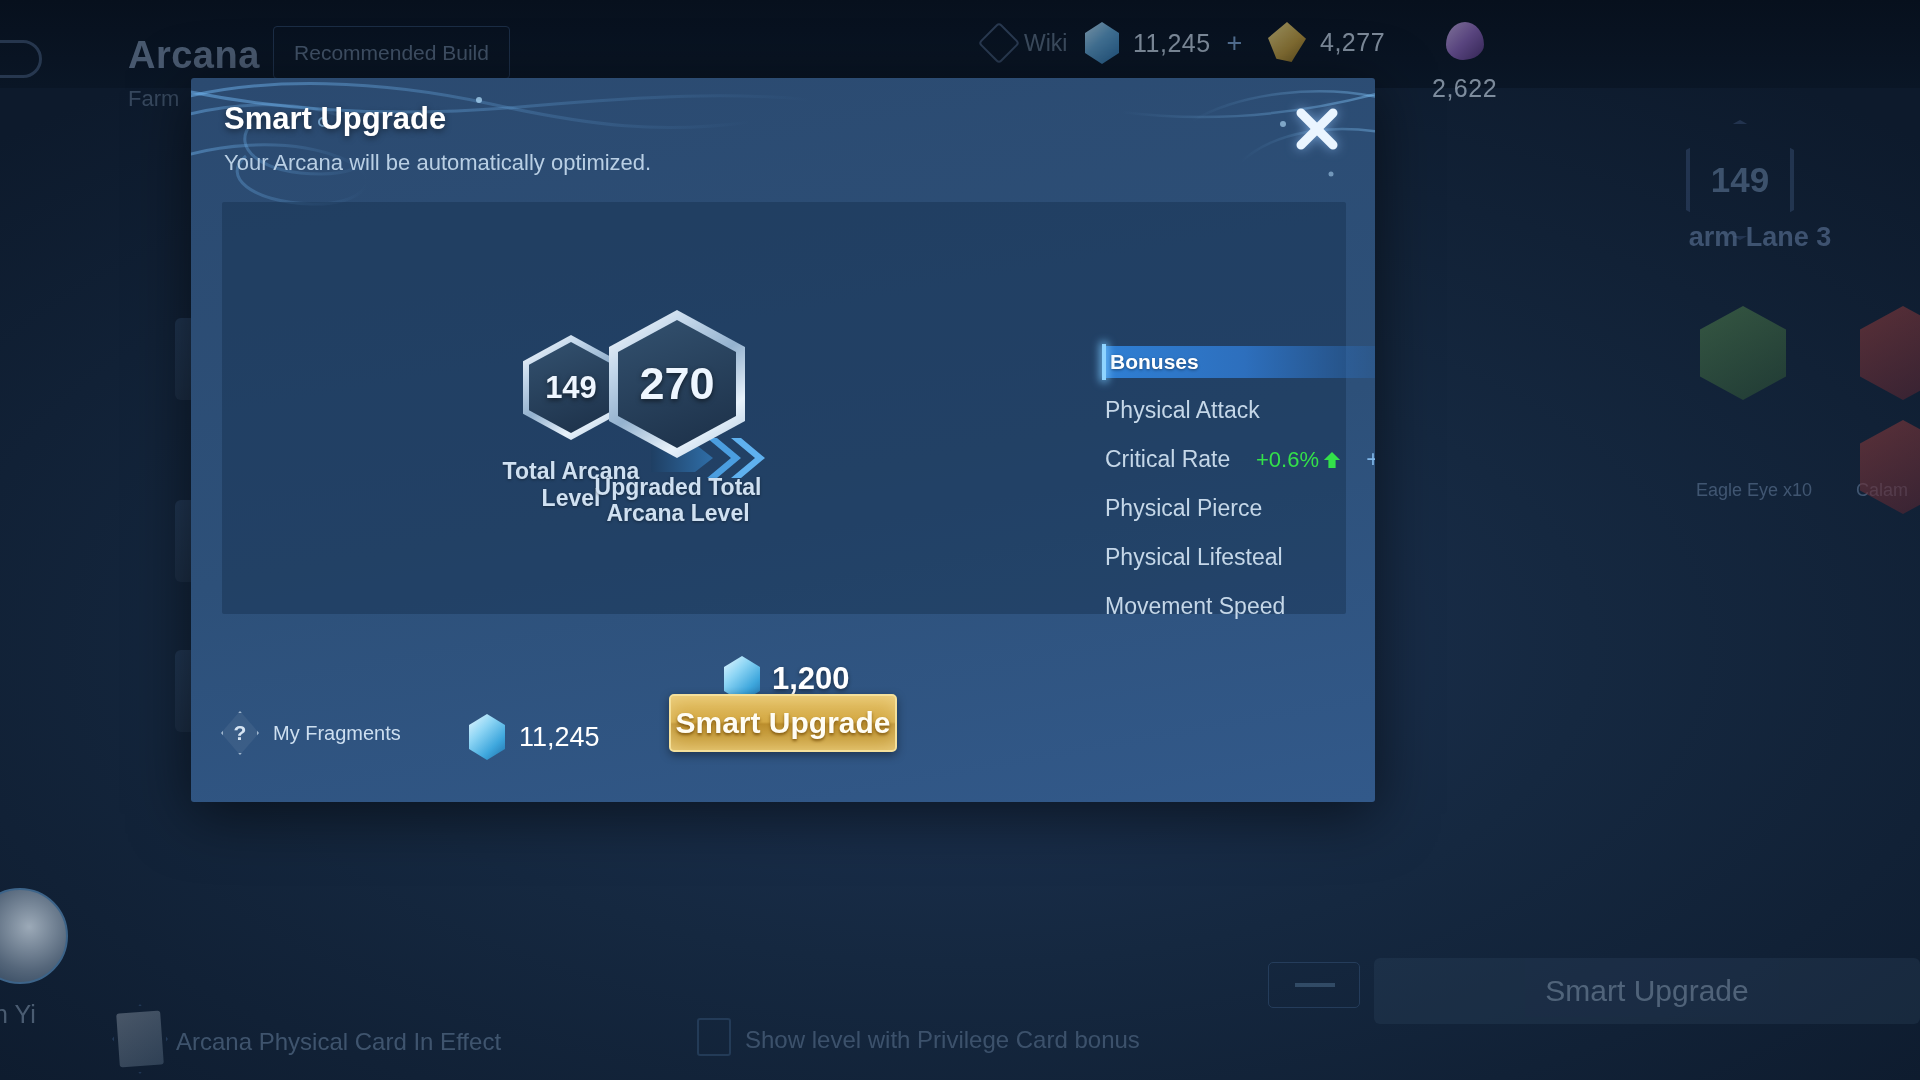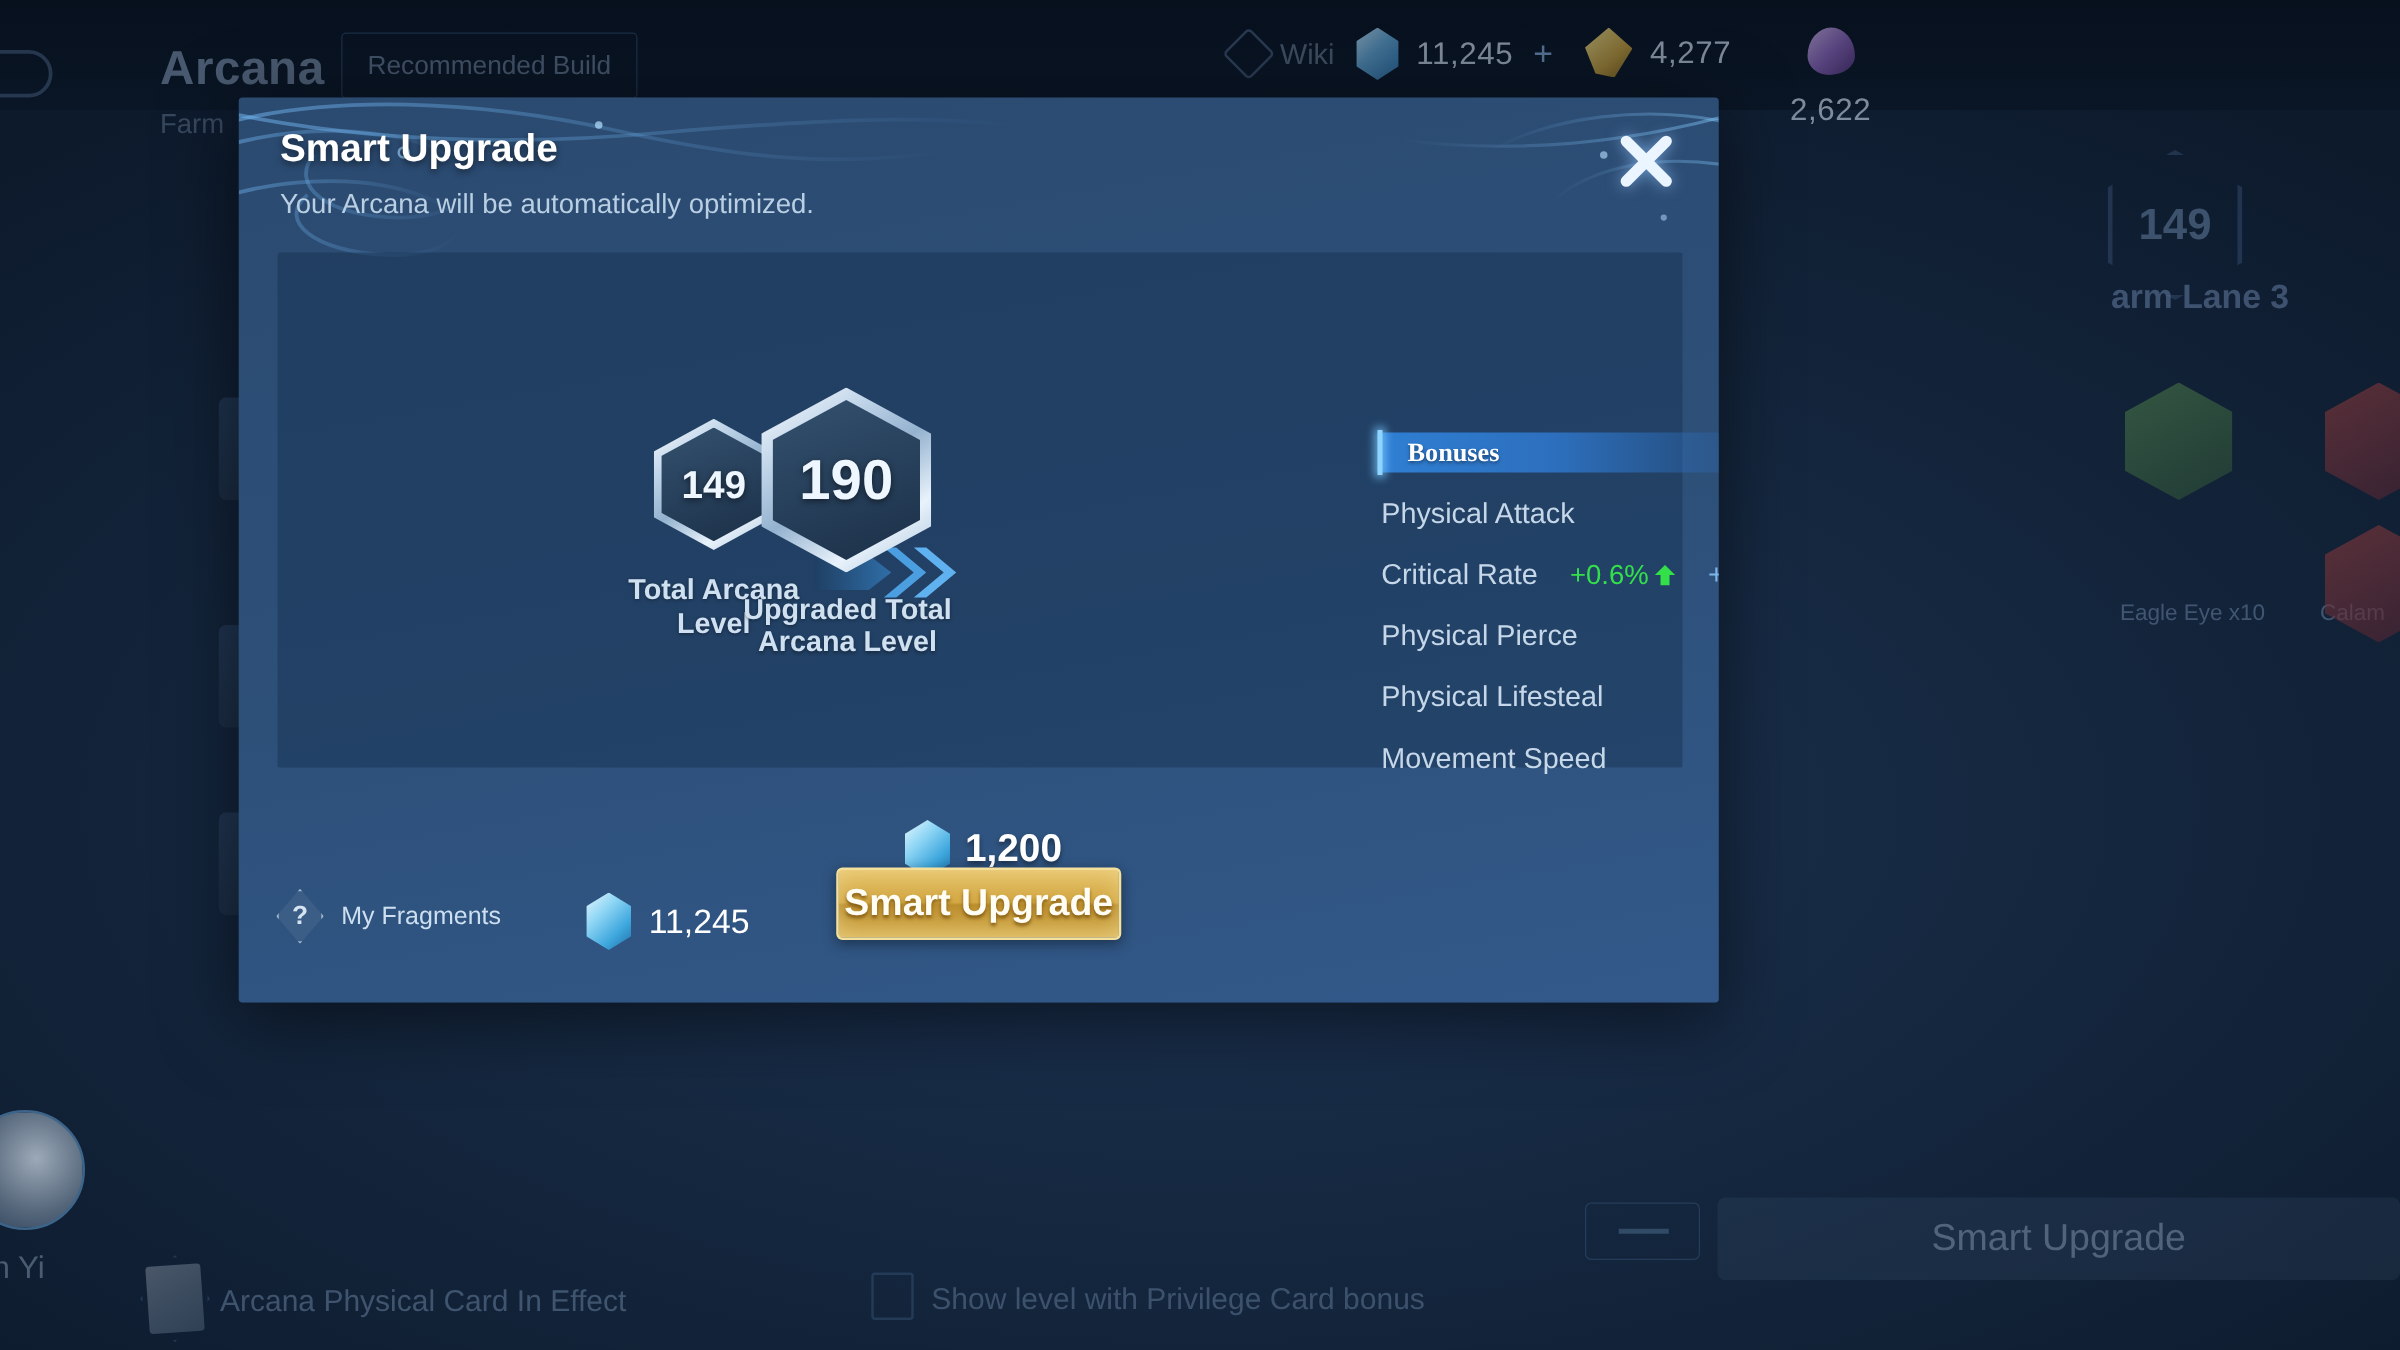--- a/index.html
+++ b/index.html
@@ -228,23 +228,22 @@
     position: absolute; left: 911px; top: 268px; width: 316px; height: 32px;
     background: linear-gradient(90deg, #2f7fd4 0%, #2d6fbd 45%, rgba(45,90,150,0) 100%);
     display: flex; align-items: center;
   }
   .bonus-head::before {
     content: ""; position: absolute; left: 0; top: -2px;
     width: 4px; height: 36px; background: #8fd4ff;
     box-shadow: 0 0 8px 2px rgba(120,200,255,.85);
   }
   .bonus-head span {
-    margin-left: 24px; font-size: 21px; font-weight: 700; color: #fff;
+    margin-left: 8px; font-size: 21px; font-weight: 700; color: #fff;
     text-shadow: 0 1px 3px rgba(0,0,0,.45);
-    font-family: Liberation Serif, serif;
   }
   .bonus-list { position: absolute; left: 914px; top: 308px; width: 340px; }
   .bonus-row {
     position: relative; height: 49px;
     display: flex; align-items: center;
   }
   .bonus-label { font-size: 23px; color: #c5d7e8; }
   .bonus-val {
     position: absolute; right: 0; text-align: right;
     font-size: 23px; color: #7fb6e8; line-height: 1.02;
@@ -436,21 +435,21 @@
         <path d="M0 14 H44 L62 28 L44 42 H0 Z" fill="url(#ab)"></path>
         <path d="M56 8 L80 28 L56 48 L66 48 L90 28 L66 8 Z" fill="#4b9ee0"></path>
         <path d="M80 8 L104 28 L80 48 L90 48 L114 28 L90 8 Z" fill="#5fb1ef"></path>
       </svg>
     </div>
 
     <div class="hexwrap" style="left:418px; top:232px;">
       <div class="hexbig" style="width:136px; height:148px;">
         <div class="hex-shape"></div>
         <div class="hex-inner" style="left:9px; right:9px; top:10px; bottom:10px;"></div>
-        <div class="hex-num" style="font-size:45px;">190</div>
+        <div class="hex-num" style="font-size:45px;">270</div>
       </div>
       <div class="hex-caption" style="left:-55px; top:165px; width:248px; line-height:1.12;">Upgraded Total Arcana Level</div>
     </div>
 
     <div class="bonus-head">
       <span>Bonuses</span>
     </div>
 
     <div class="bonus-list">
 

